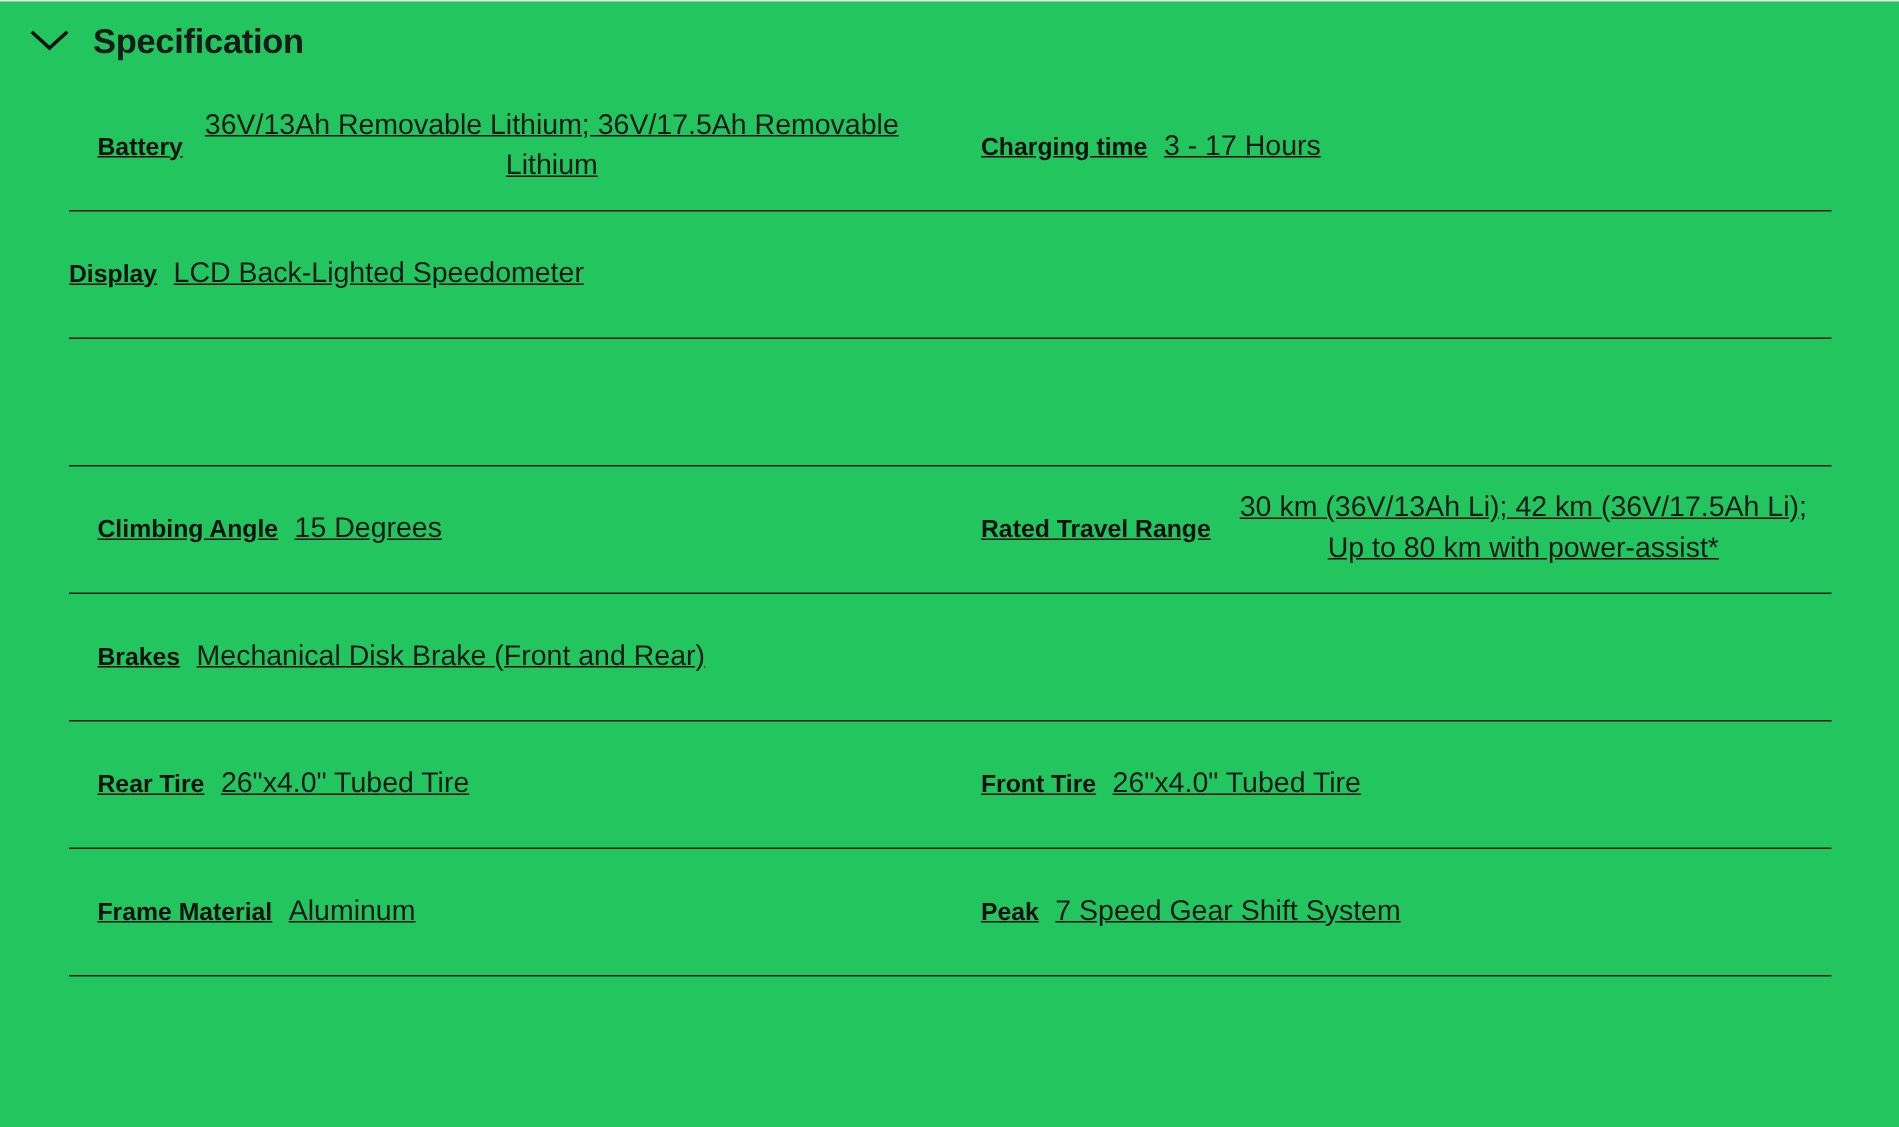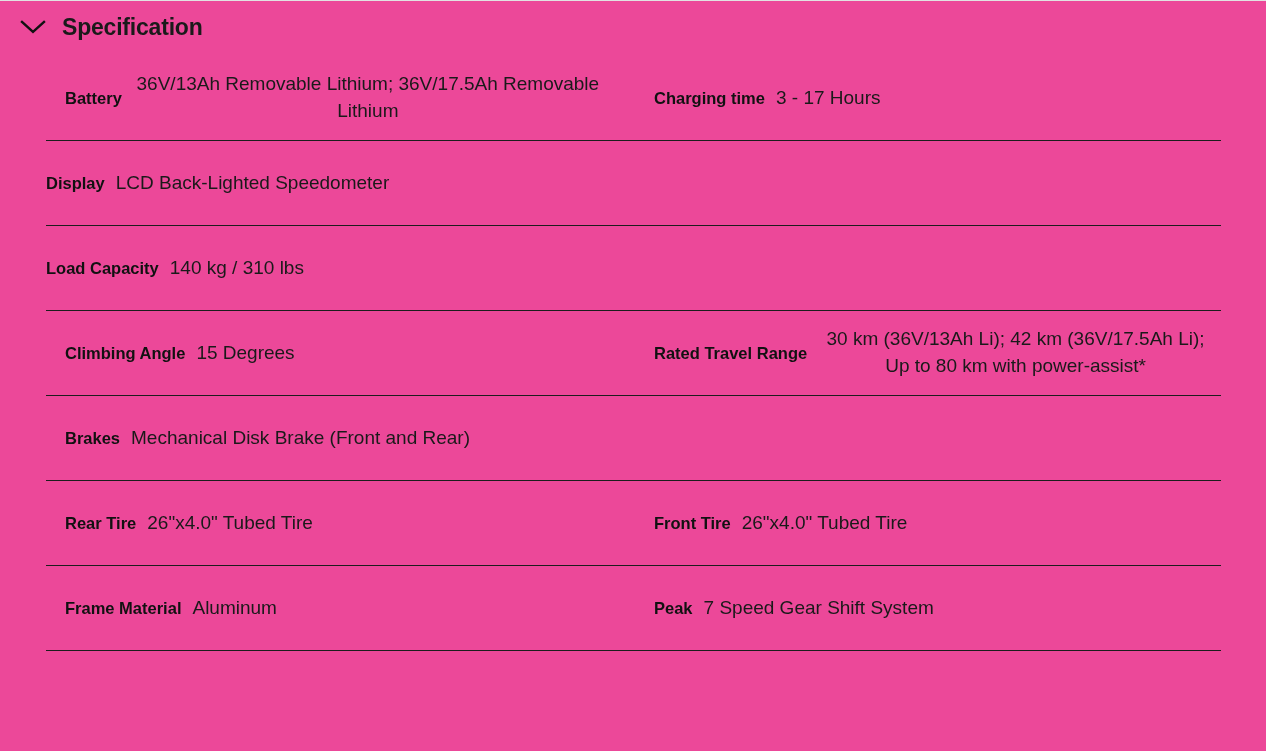--- a/index.html
+++ b/index.html
@@ -11,21 +11,21 @@
     width: 1266px;
     height: 751px;
     font-family: "Liberation Sans", sans-serif;
     color: #111111;
     overflow: hidden;
   }
   .page {
     position: relative;
     width: 1266px;
     height: 751px;
-    background: #ec4899;
+    background: #22c55e;
   }
   .top-rule {
     position: absolute;
     top: 0;
     left: 0;
     width: 1266px;
     height: 1px;
     background: #e2e2e2;
   }
   
@@ -57,20 +57,21 @@
   
   .spec-table {
     margin: 12px 0 0 46px;
     width: 1175px;
   }
   .spec-row {
     display: flex;
     align-items: stretch;
     border-bottom: 1px solid #1d1d1d;
     min-height: 84px;
+    text-decoration: underline;
   }
   .spec-row:first-child { min-height: 84px; }
   .spec-cell {
     display: flex;
     align-items: center;
     box-sizing: border-box;
     padding: 6px 0;
   }
   .cell-left {
     width: 608px;
@@ -131,24 +132,20 @@
 
     <div class="spec-row">
       <div class="spec-cell cell-right">
         <span class="spec-label">Display</span>
         <span class="spec-value val-wide-r">LCD Back-Lighted Speedometer</span>
       </div>
     </div>
 
 
     <div class="spec-row">
-      <div class="spec-cell cell-right">
-        <span class="spec-label">Load Capacity</span>
-        <span class="spec-value val-wide-r">140 kg / 310 lbs</span>
-      </div>
     </div>
 
     <div class="spec-row">
       <div class="spec-cell cell-left">
         <span class="spec-label">Climbing Angle</span>
         <span class="spec-value val-wide">15 Degrees</span>
       </div>
       <div class="spec-cell cell-right">
         <span class="spec-label">Rated Travel Range</span>
         <span class="spec-value val-wide-r">30 km (36V/13Ah Li); 42 km (36V/17.5Ah Li); Up to 80 km with power-assist*</span>

